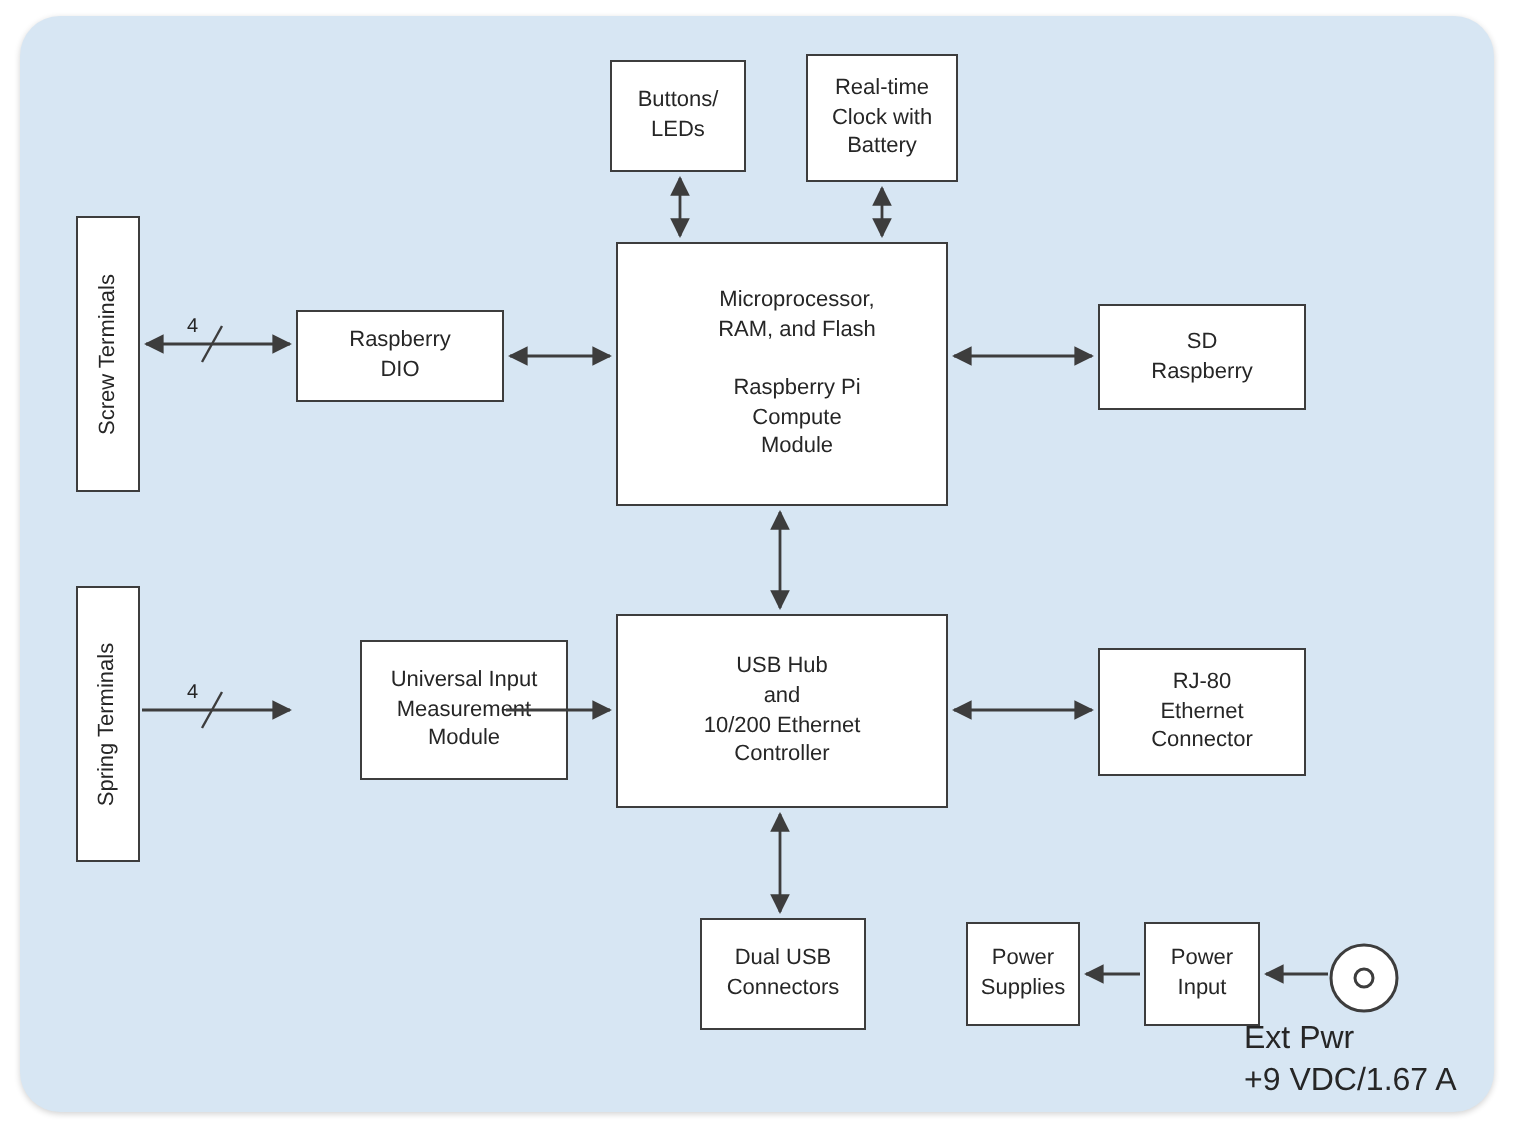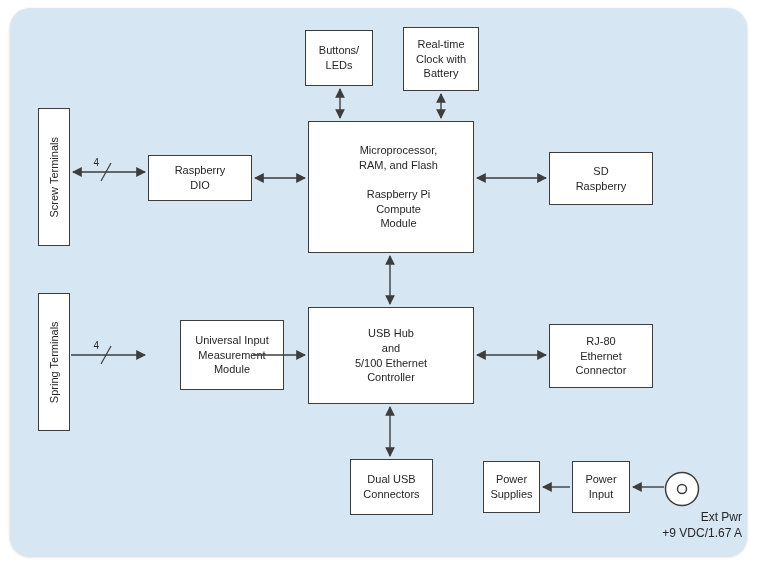--- a/index.html
+++ b/index.html
@@ -39,22 +39,22 @@
     color: #262626;
     box-sizing: border-box;
   }
   .node .lbl { white-space: pre-line; }
   .vert .lbl {
     transform: rotate(-90deg);
     white-space: nowrap;
   }
   .caption {
     position: absolute;
-    text-align: right;
-    font-size: 12px;
+    text-align: left;
+    font-size: 16px;
     line-height: 1.3;
     color: #262626;
     white-space: pre-line;
   }
   svg.overlay {
     position: absolute;
     left: 0;
     top: 0;
     pointer-events: none;
   }
@@ -109,21 +109,21 @@
 
   <div class="node" style="left:148px; top:320px; width:104px; height:70px;margin-left:32px;">
     <span class="lbl">Universal Input
 Measurement
 Module</span>
   </div>
 
   <div class="node" style="left:308px; top:307px; width:166px; height:97px;">
     <span class="lbl">USB Hub
 and
-5/100 Ethernet
+10/200 Ethernet
 Controller</span>
   </div>
 
   <div class="node" style="left:549px; top:324px; width:104px; height:64px;">
     <span class="lbl">RJ-80
 Ethernet
 Connector</span>
   </div>
 
   <div class="node" style="left:350px; top:459px; width:83px; height:56px;">

